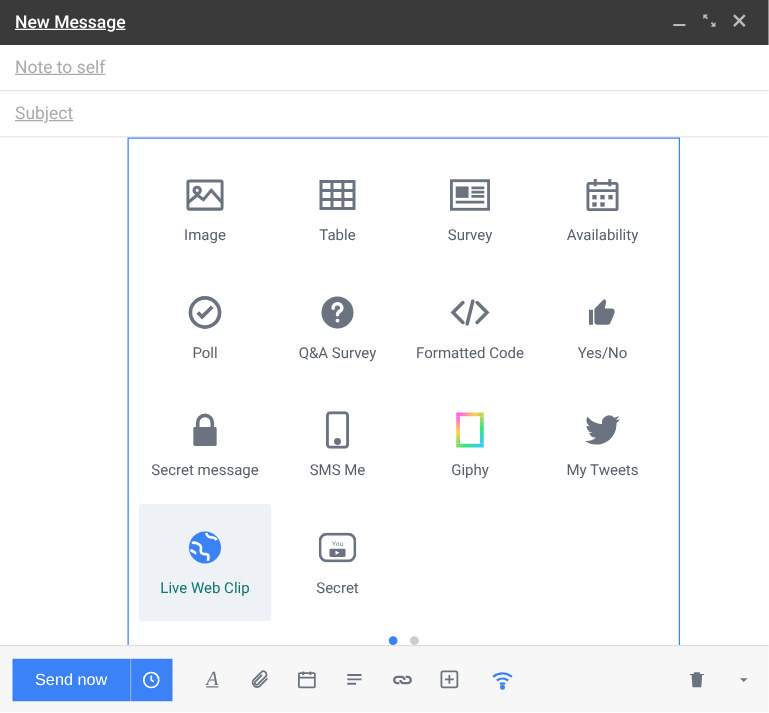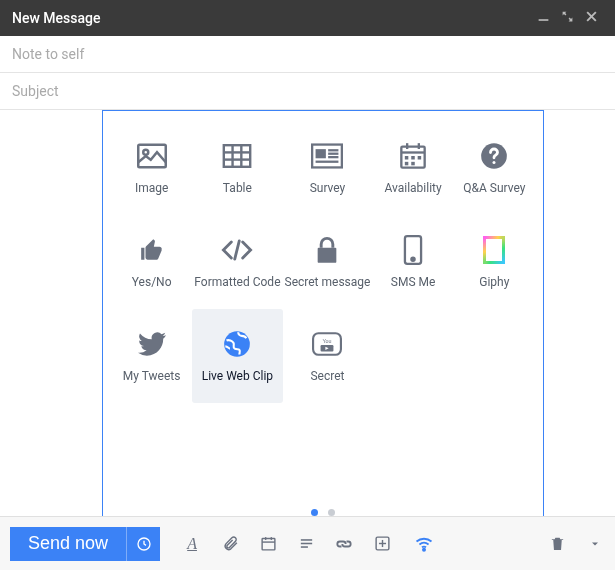--- a/index.html
+++ b/index.html
@@ -13,54 +13,56 @@
   }
   .titlebar {
     height: 36px;
     background: #3a3a3a;
     color: #fff;
     display: flex;
     align-items: center;
     padding: 0 12px;
     font-size: 14px;
     font-weight: 500;
+    text-decoration: underline;
   }
   .titlebar .spacer { flex: 1; }
   .titlebar .win-btn {
     width: 24px;
     text-align: center;
     cursor: pointer;
     font-size: 14px;
     color: #bbb;
   }
   .field {
     border-bottom: 1px solid #e4e4e4;
     padding: 10px 12px;
     font-size: 14px;
     color: #aaa;
+    text-decoration: underline;
   }
   .compose-area {
     position: relative;
     height: 432px;
   }
   .popover {
     position: absolute;
     top: 0;
     left: 102px;
     width: 442px;
     height: 418px;
     border: 1px solid #3b82f6;
     background: #fff;
     display: flex;
     flex-direction: column;
   }
   .popover-grid {
     flex: 1;
     display: grid;
-    grid-template-columns: repeat(5, 1fr);
+    grid-template-columns: repeat(4, 1fr);
     grid-template-rows: repeat(4, 1fr);
     padding: 10px 8px 0 8px;
     gap: 0;
   }
   .tile {
     display: flex;
     flex-direction: column;
     align-items: center;
     justify-content: center;
     cursor: pointer;
@@ -79,21 +81,21 @@
     align-items: center;
     justify-content: center;
     margin-bottom: 10px;
   }
   .tile .label {
     font-size: 12px;
     color: #58606b;
     text-align: center;
     white-space: nowrap;
   }
-  .tile.selected .label { color: #0f172a; }
+  .tile.selected .label { color: #0f766e; }
   .pager {
     height: 30px;
     display: flex;
     align-items: center;
     justify-content: center;
     gap: 10px;
   }
   .dot { width: 7px; height: 7px; border-radius: 50%; background: #c9cdd3; }
   .dot.active { background: #3b82f6; }
   .arrow {
@@ -119,21 +121,21 @@
     display: flex;
     align-items: center;
     padding: 0 10px;
   }
   .send-btn {
     background: #3b82f6;
     color: #fff;
     border: none;
     height: 34px;
     padding: 0 18px;
-    font-size: 18px;
+    font-size: 13px;
     font-weight: 500;
     cursor: pointer;
   }
   .send-split {
     width: 34px;
     height: 34px;
     background: #3b82f6;
     border-left: 1px solid rgba(255,255,255,0.35);
     display: flex;
     align-items: center;
@@ -247,45 +249,54 @@
               <rect x="10.5" y="12" width="3" height="3"></rect>
               <rect x="16" y="12" width="3" height="3"></rect>
               <rect x="5" y="17" width="3" height="3"></rect>
               <rect x="10.5" y="17" width="3" height="3"></rect>
             </svg>
           </div>
           <div class="label">Availability</div>
         </div>
         <div class="tile">
           <div class="icon">
+            <svg width="28" height="28" viewBox="0 0 24 24" fill="none" stroke="#6b7280" stroke-width="2.5">
+              <circle cx="12" cy="12" r="10"></circle>
+              <path d="M7 12l3 3 7-7"></path>
+            </svg>
+          </div>
+          <div class="label">Poll</div>
+        </div>
+        <div class="tile">
+          <div class="icon">
             <svg width="28" height="28" viewBox="0 0 24 24" fill="#6b7280">
               <circle cx="12" cy="12" r="11"></circle>
               <path d="M9 9a3 3 0 116 0c0 1.5-1.5 2-2.3 2.8-.5.5-.7 1-.7 1.7" fill="none" stroke="#fff" stroke-width="2.4" stroke-linecap="round"></path>
               <circle cx="12" cy="17.5" r="1.3" fill="#fff"></circle>
             </svg>
           </div>
           <div class="label">Q&amp;A Survey</div>
         </div>
         <div class="tile">
           <div class="icon">
-            <svg width="26" height="26" viewBox="0 0 24 24" fill="#6b7280">
-              <path d="M2 21h3V10H2v11zm19-10c0-1.1-.9-2-2-2h-5.3l.9-4.3L14.7 4c0-.4-.2-.8-.4-1.1L13.2 2 6.6 8.6C6.2 9 6 9.5 6 10v9c0 1.1.9 2 2 2h8c.8 0 1.5-.5 1.8-1.2l2.9-6.8c.1-.2.2-.5.2-.8V11z"></path>
-            </svg>
-          </div>
-          <div class="label">Yes/No</div>
-        </div>
-        <div class="tile">
-          <div class="icon">
             <svg width="34" height="24" viewBox="0 0 30 20" fill="none" stroke="#6b7280" stroke-width="2.5" stroke-linecap="round">
               <polyline points="10,3 3,10 10,17"></polyline>
               <polyline points="20,3 27,10 20,17"></polyline>
               <line x1="17" y1="2" x2="13" y2="18"></line>
             </svg>
           </div>
           <div class="label">Formatted Code</div>
+        </div>
+        <div class="tile">
+          <div class="icon">
+            <svg width="26" height="26" viewBox="0 0 24 24" fill="#6b7280">
+              <path d="M2 21h3V10H2v11zm19-10c0-1.1-.9-2-2-2h-5.3l.9-4.3L14.7 4c0-.4-.2-.8-.4-1.1L13.2 2 6.6 8.6C6.2 9 6 9.5 6 10v9c0 1.1.9 2 2 2h8c.8 0 1.5-.5 1.8-1.2l2.9-6.8c.1-.2.2-.5.2-.8V11z"></path>
+            </svg>
+          </div>
+          <div class="label">Yes/No</div>
         </div>
         <div class="tile">
           <div class="icon">
             <svg width="24" height="28" viewBox="0 0 20 24" fill="#6b7280">
               <rect x="2" y="10" width="16" height="13" rx="1"></rect>
               <path d="M5 10V7a5 5 0 0110 0v3" fill="none" stroke="#6b7280" stroke-width="2.5"></path>
             </svg>
           </div>
           <div class="label">Secret message</div>
         </div>

